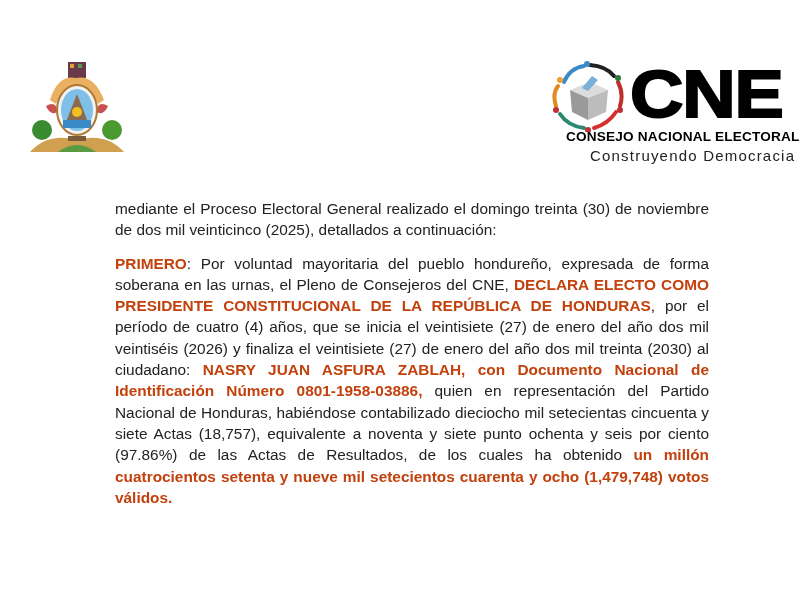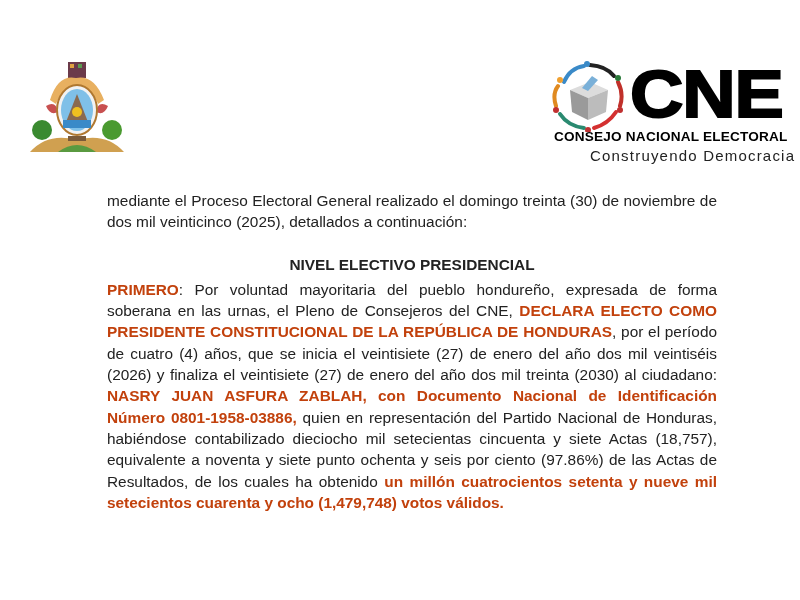--- a/index.html
+++ b/index.html
@@ -4,27 +4,27 @@
 <style>
   html, body { margin:0; padding:0; }
   body { width:800px; height:600px; background:#ffffff; position:relative; overflow:hidden;
          font-family:"Liberation Sans", sans-serif; color:#222; }
   .coat { position:absolute; left:28px; top:60px; width:98px; height:96px; }
   .cne { position:absolute; left:546px; top:58px; width:250px; height:104px;text-align:right; }
   .cne-emblem { position:absolute; left:4px; top:2px; width:76px; height:72px; }
   .cne-letters { position:absolute; left:84px; top:0px; font-family:"Liberation Sans", sans-serif;
                  font-weight:900; font-size:66px; letter-spacing:-1px; color:#000; line-height:72px;
                  transform:scaleX(1.12); transform-origin:left center; -webkit-text-stroke:2px #000; }
-  .cne-name { position:absolute; left:8px; top:71px; font-weight:bold; font-size:13.6px; color:#000;
+  .cne-name { position:absolute; left:20px; top:71px; font-weight:bold; font-size:13.6px; color:#000;
               letter-spacing:0.2px; white-space:nowrap; }
   .cne-tag { position:absolute; left:44px; top:89px; font-size:15px; color:#222; letter-spacing:1.2px;
              white-space:nowrap; }
   .doc { position:absolute; left:103px; top:186px; width:618px; font-size:15.4px; line-height:21.3px;
          text-align:justify; }
-  .doc p { margin:4px; }
+  .doc p { margin:12px; }
   .title { text-align:center; font-weight:bold; margin-top:21px !important; }
   b { font-weight:bold; color:#c2410c; }
 </style>
 </head>
 <body>
 
 <div class="coat">
   <svg width="98" height="96" viewBox="0 0 98 96">
 
     <rect x="40" y="2" width="18" height="16" fill="#6b3a4a"></rect>
@@ -70,15 +70,14 @@
       <path d="M32 28 L42 16 L48 20 L38 31 Z" fill="#7ab0d8"></path>
     </svg>
   </div>
   <div class="cne-letters">CNE</div>
   <div class="cne-name">CONSEJO NACIONAL ELECTORAL</div>
   <div class="cne-tag">Construyendo Democracia</div>
 </div>
 
 <div class="doc">
   <p>mediante el Proceso Electoral General realizado el domingo treinta (30) de noviembre de dos mil veinticinco (2025), detallados a continuación:</p>
-  <p class="title">NIVEL ELECTIVO PRESIDENCIAL</p>
   <p><b>PRIMERO</b><span>: Por voluntad mayoritaria del pueblo hondureño, expresada de forma soberana en las urnas, el Pleno de Consejeros del CNE, </span><b>DECLARA ELECTO COMO PRESIDENTE CONSTITUCIONAL DE LA REPÚBLICA DE HONDURAS</b><span>, por el período de cuatro (4) años, que se inicia el veintisiete (27) de enero del año dos mil veintiséis (2026) y finaliza el veintisiete (27) de enero del año dos mil treinta (2030) al ciudadano: </span><b>NASRY JUAN ASFURA ZABLAH, con Documento Nacional de Identificación Número 0801-1958-03886,</b><span> quien en representación del Partido Nacional de Honduras, habiéndose contabilizado dieciocho mil setecientas cincuenta y siete Actas (18,757), equivalente a noventa y siete punto ochenta y seis por ciento (97.86%) de las Actas de Resultados, de los cuales ha obtenido </span><b>un millón cuatrocientos setenta y nueve mil setecientos cuarenta y ocho (1,479,748) votos válidos.</b></p>
 </div>
 
 </body></html>

